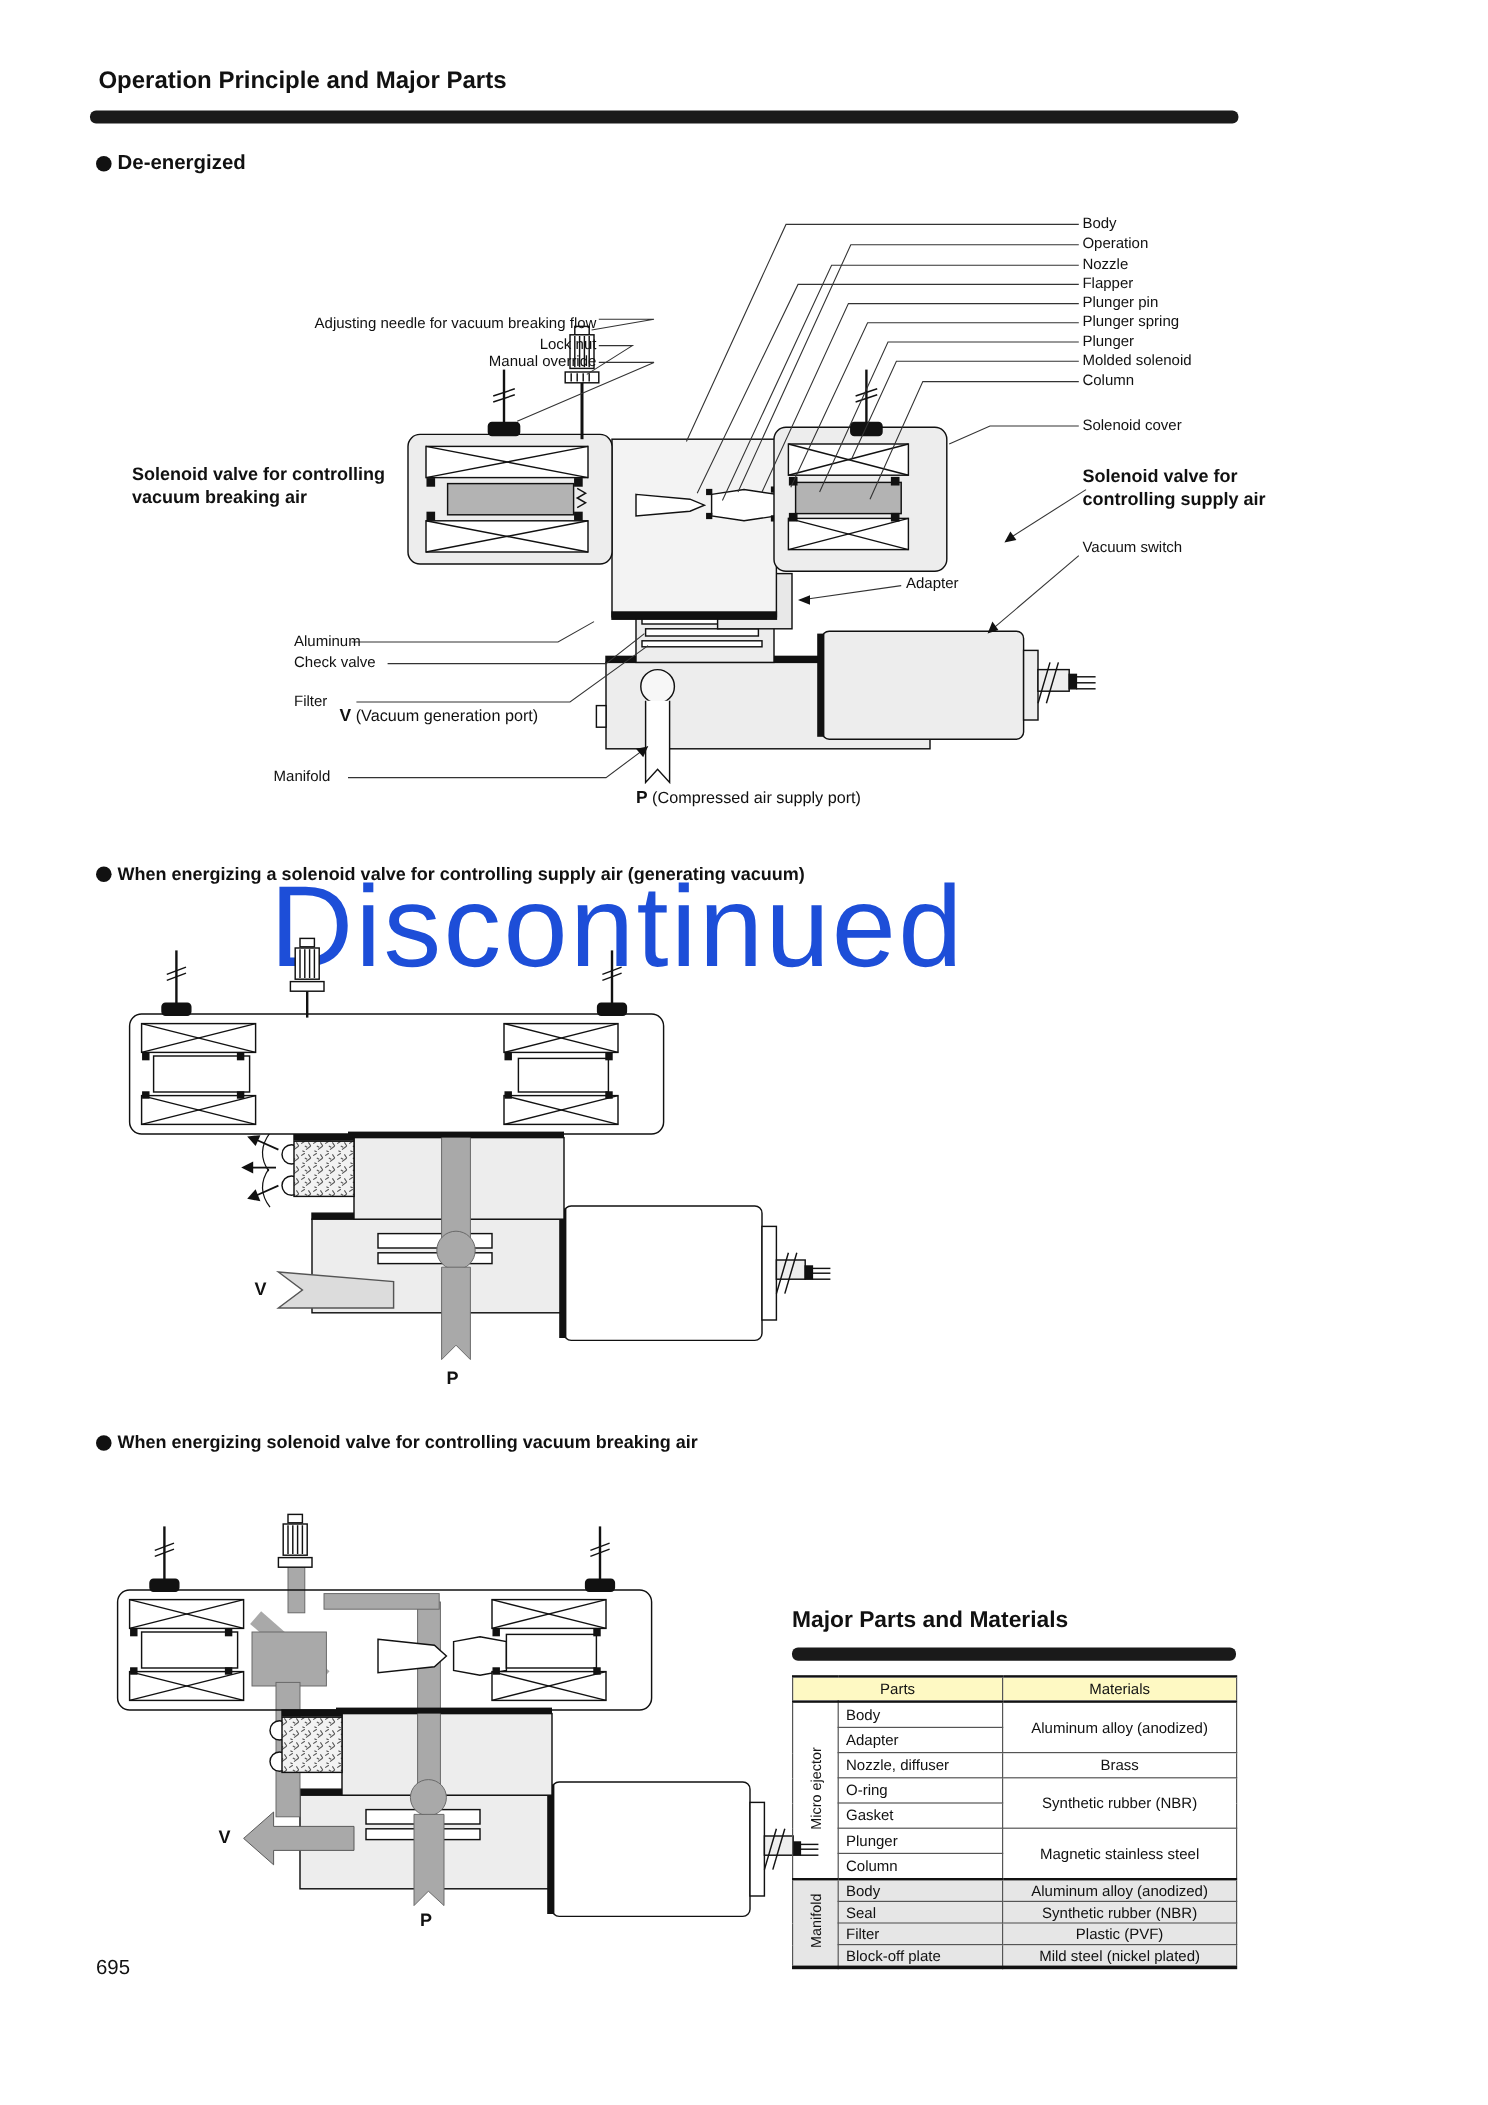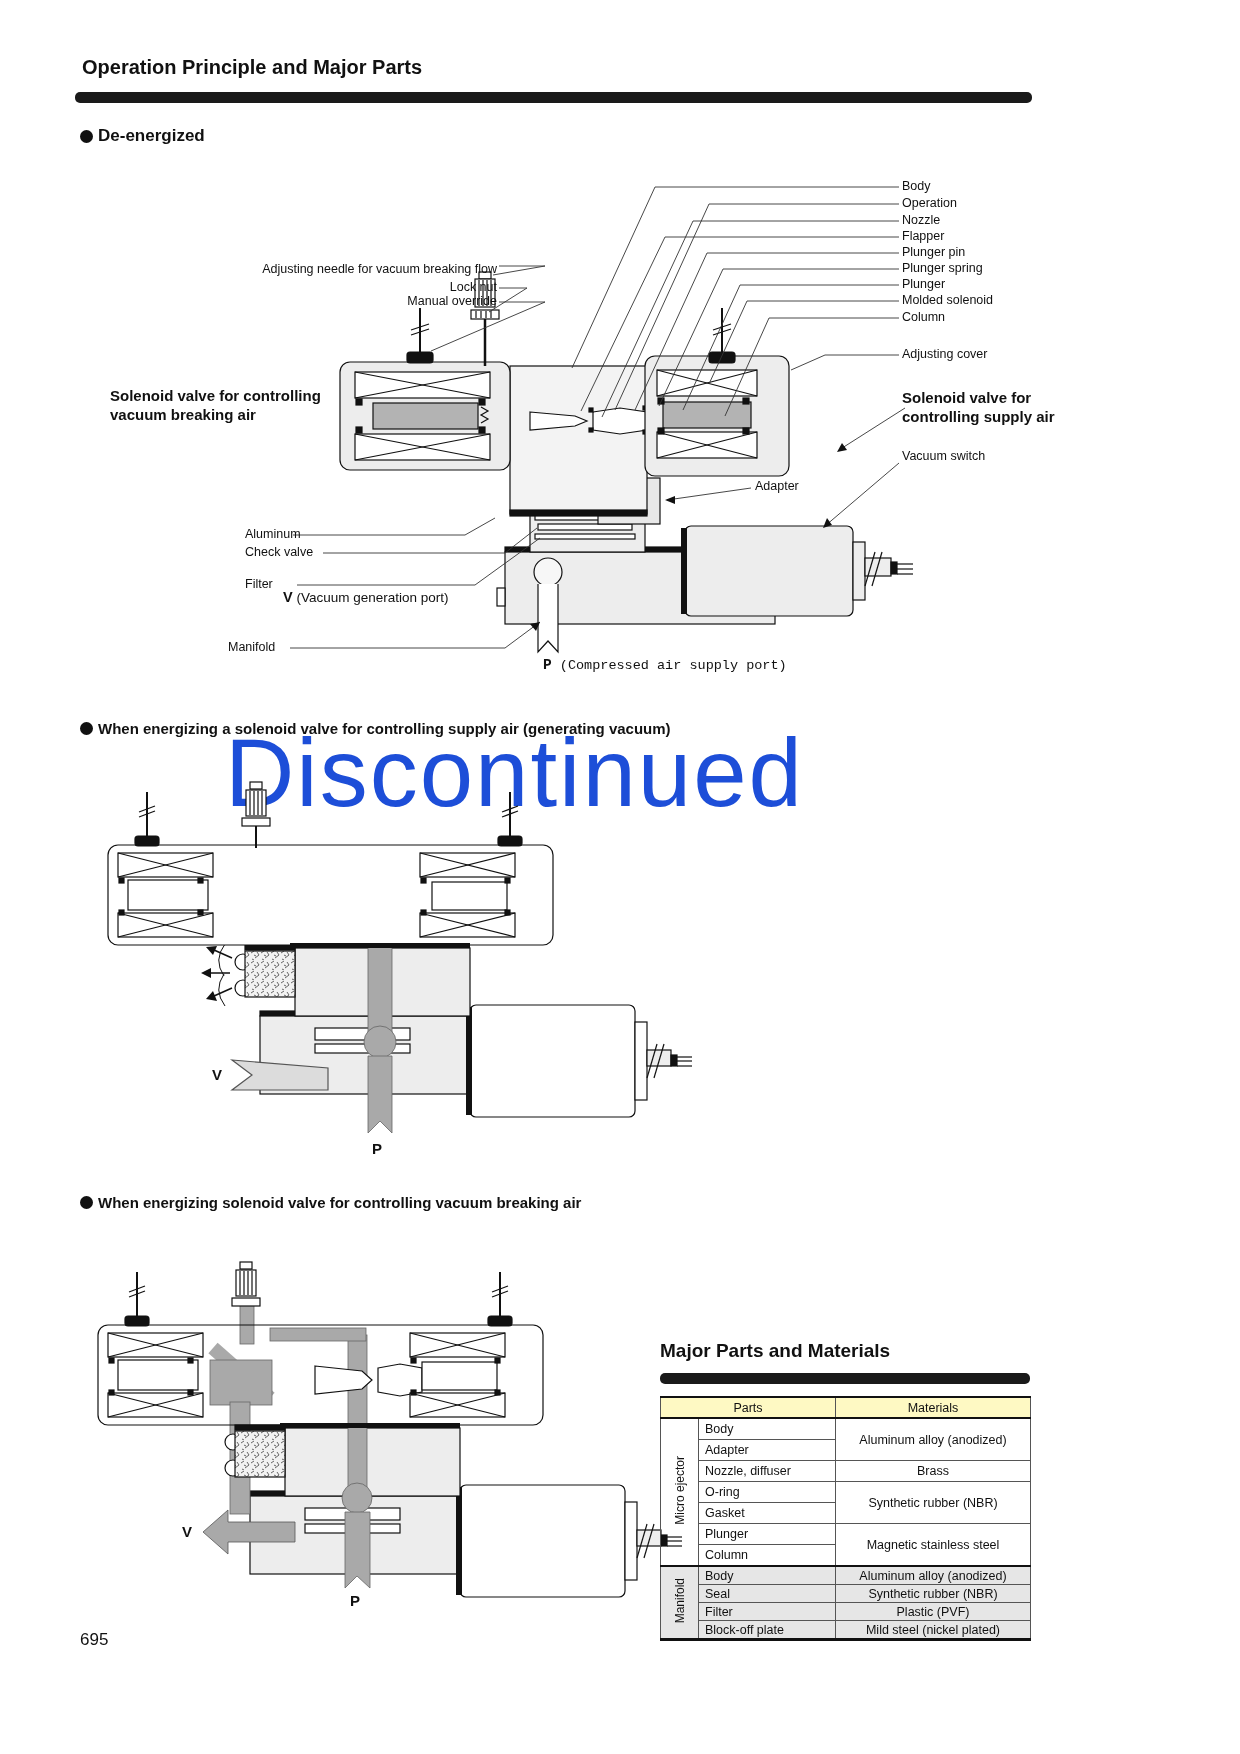--- a/index.html
+++ b/index.html
@@ -197,42 +197,42 @@
 
 <div class="lbl" style="left:902px;top:179px;">Body</div>
 <div class="lbl" style="left:902px;top:196px;">Operation</div>
 <div class="lbl" style="left:902px;top:213px;">Nozzle</div>
 <div class="lbl" style="left:902px;top:229px;">Flapper</div>
 <div class="lbl" style="left:902px;top:245px;">Plunger pin</div>
 <div class="lbl" style="left:902px;top:261px;">Plunger spring</div>
 <div class="lbl" style="left:902px;top:277px;">Plunger</div>
 <div class="lbl" style="left:902px;top:293px;">Molded solenoid</div>
 <div class="lbl" style="left:902px;top:310px;">Column</div>
-<div class="lbl" style="left:902px;top:347px;">Adjusting cover</div>
+<div class="lbl" style="left:902px;top:347px;">Solenoid cover</div>
 <div class="lbl lbl-r" style="left:227px;top:262px;width:270px;">Adjusting needle for vacuum breaking flow</div>
 <div class="lbl lbl-r" style="left:227px;top:280px;width:270px;">Lock nut</div>
 <div class="lbl lbl-r" style="left:227px;top:294px;width:270px;">Manual override</div>
 <div class="dtitle" style="left:110px;top:386px;">
   <div>Solenoid valve for controlling</div>
   <div>vacuum breaking air</div>
 </div>
 <div class="dtitle" style="left:902px;top:388px;">
   <div>Solenoid valve for</div>
   <div>controlling supply air</div>
 </div>
 <div class="lbl" style="left:902px;top:449px;">Vacuum switch</div>
 <div class="lbl" style="left:755px;top:479px;">Adapter</div>
 <div class="lbl" style="left:245px;top:527px;">Aluminum</div>
 <div class="lbl" style="left:245px;top:545px;">Check valve</div>
 <div class="lbl" style="left:245px;top:577px;">Filter</div>
 <div class="portlbl" style="left:283px;top:588px;">
   <span class="big">V</span><span class="rest"> (Vacuum generation port)</span>
 </div>
 <div class="lbl" style="left:228px;top:640px;">Manifold</div>
-<div class="portlbl" style="left:543px;top:656px;font-family:Liberation Mono, monospace;">
+<div class="portlbl" style="left:530px;top:656px;">
   <span class="big">P</span><span class="rest"> (Compressed air supply port)</span>
 </div>
 
 <div class="shead small" style="left:80px;top:720px;">
   <span class="bullet"></span>
   <span>When energizing a solenoid valve for controlling supply air (generating vacuum)</span>
 </div>
 
 <svg class="dsvg" style="left:80px;top:760px;" width="640" height="420" viewBox="0 0 640 420">
   <defs>

